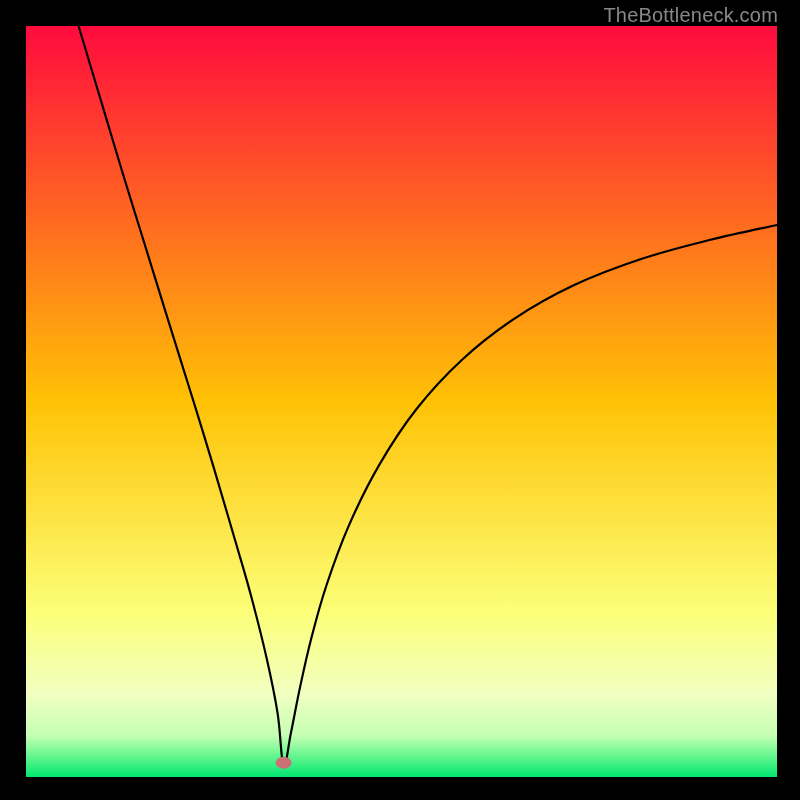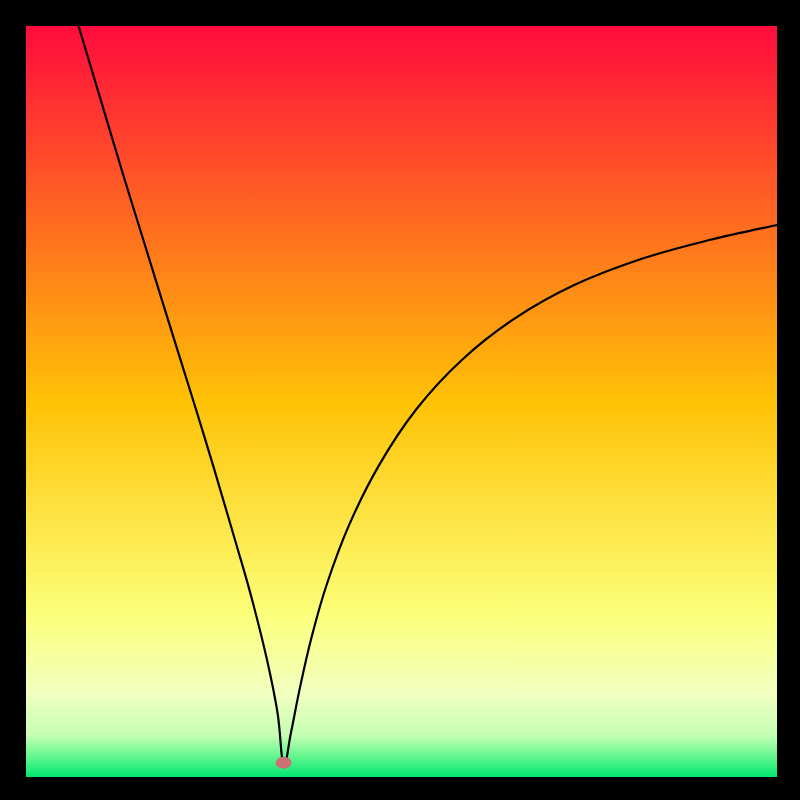--- a/index.html
+++ b/index.html
@@ -46,13 +46,14 @@
     </defs>
 
     <rect x="0" y="0" width="800" height="800" fill="#000"></rect>
 
     <rect id="plot-rect" fill="url(#bg-grad)" x="26" y="26" width="751" height="751"></rect>
 
     <path id="curve-path" fill="none" stroke="#000" stroke-width="2.2" stroke-linecap="round" stroke-linejoin="round" d="M 78.57000000000001 26 C 82.62540000000001 39.517999999999994 92.98920000000001 74.064 101.10000000000001 101.09999999999998 C 109.2108 128.13599999999997 115.51920000000001 149.56953999999996 123.63000000000001 176.19999999999996 C 131.7408 202.83045999999996 138.04919999999998 222.82208000000003 146.16 249.04700000000003 C 154.2708 275.27192 160.5792 295.80426 168.69 321.894 C 176.8008 347.98374 183.1092 367.76508 191.22 393.99 C 199.3308 420.21492 205.6392 440.55199999999996 213.75 467.58799999999997 C 221.8608 494.62399999999997 229.52100000000004 520.93904 236.28000000000003 544.1899999999999 C 243.03900000000002 567.4409599999999 245.8928 576.483 251.29999999999998 596.76 C 256.7072 617.037 261.58869999999996 635.8871 266.32 656.84 C 271.0513 677.7929 274.47586000000007 693.5639000000001 277.58500000000004 713.1650000000001 C 280.69414 732.7661 281.15975999999995 762.3555 283.59299999999996 765.735 C 286.02624 769.1145 288.12904 746.1338999999999 291.103 731.9399999999999 C 294.07696000000004 717.7461 296.46514 703.7775 300.115 686.88 C 303.76486 669.9825 306.64869999999996 656.3142999999999 311.38 638.0649999999999 C 316.1113 619.8157 319.641 605.772 326.40000000000003 585.495 C 333.15900000000005 565.218 339.4674 547.0437999999999 348.93 525.415 C 358.3926 503.78619999999995 366.80379999999997 486.2879 378.96999999999997 465.335 C 391.1362 444.3821 401.65020000000004 427.9352 416.52000000000004 409.01 C 431.38980000000004 390.0848 444.0066 376.41659999999996 461.58 360.19499999999994 C 479.1534 343.9733999999999 493.8730000000001 332.40799999999996 514.1500000000001 318.89 C 534.4270000000001 305.372 551.2494 295.90939999999995 574.23 285.09499999999997 C 597.2106 274.2806 617.4875999999999 266.92080000000004 641.8199999999999 258.81000000000006 C 666.1524 250.69920000000008 685.0776 246.11810000000003 709.41 240.03500000000003 C 733.7424 233.95190000000002 764.8338 227.7186 777 225.01500000000001"></path>
 
     <ellipse id="marker-ellipse" cx="283.59299999999996" cy="762.731" rx="8" ry="6" fill="#cb7176"></ellipse>
   </svg>
+  <div class="watermark">TheBottleneck.com</div>
 </div>
 
 </body></html>

